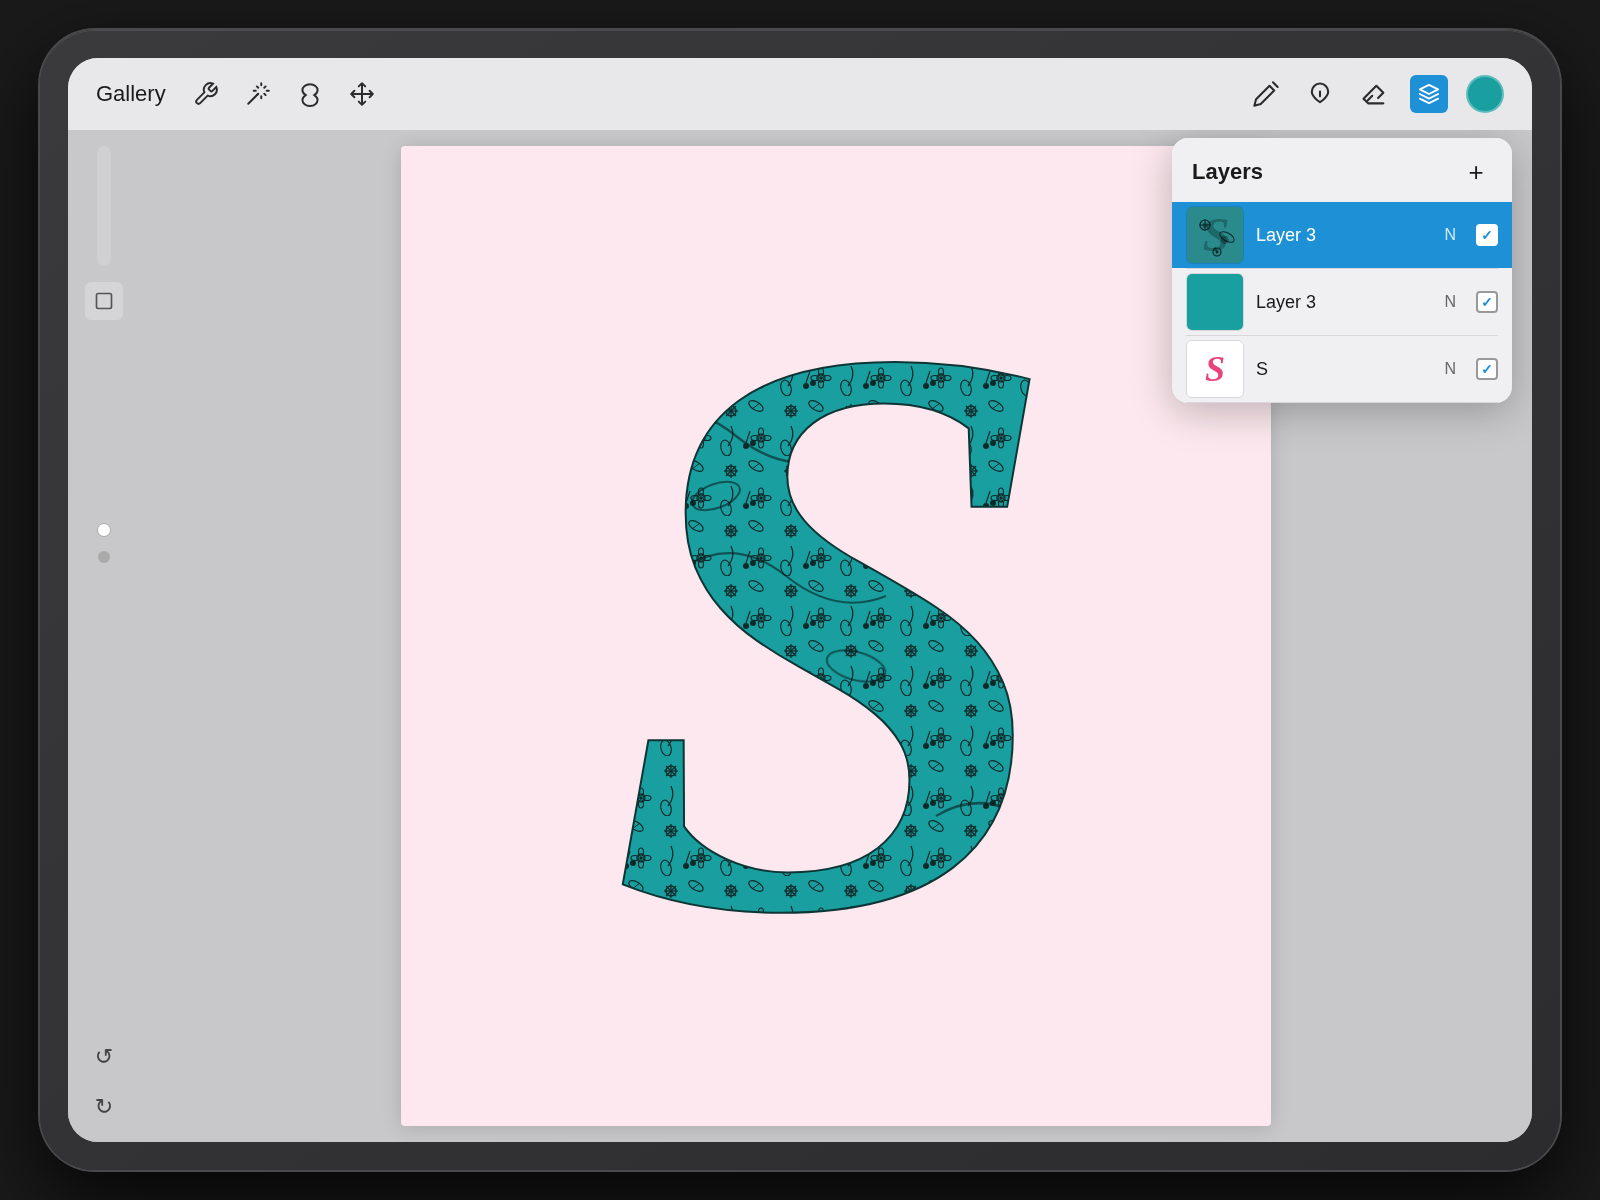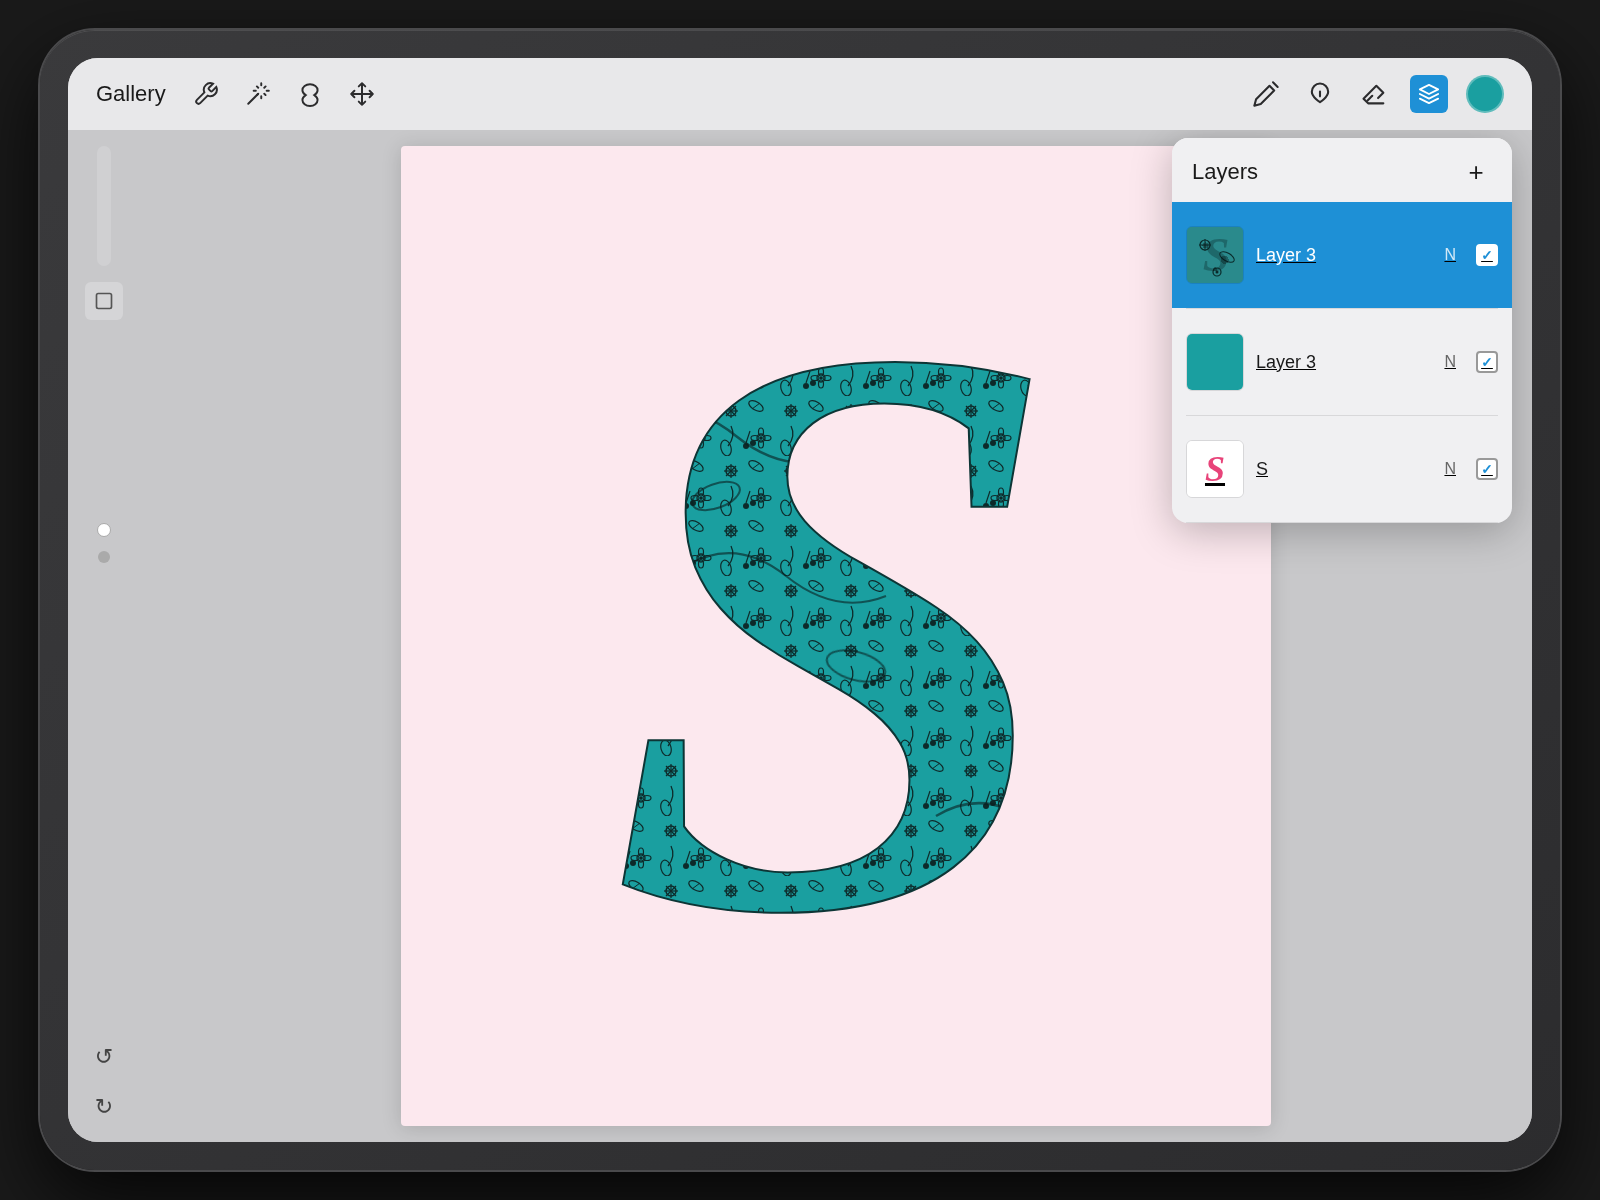--- a/index.html
+++ b/index.html
@@ -230,43 +230,42 @@
     .layers-header {
       display: flex;
       align-items: center;
       justify-content: space-between;
       padding: 18px 20px 14px;
       background: #f0f0f2;
     }
 
     .layers-title {
       font-size: 22px;
-      font-weight: 400;
+      font-weight: 700;
       color: #1a1a1a;
     }
 
     .layers-add-btn {
       width: 32px;
       height: 32px;
       display: flex;
       align-items: center;
       justify-content: center;
       cursor: pointer;
       color: #1a1a1a;
       font-size: 26px;
       font-weight: 300;
     }
 
     .layer-item {
       display: flex;
       align-items: center;
-      padding: 24px 14px;
+      padding: 4px 14px;
       gap: 12px;
       cursor: pointer;
-      text-decoration: underline;
     }
 
     .layer-item.active {
       background: #1e90d6;
     }
 
     .layer-thumb {
       width: 58px;
       height: 58px;
       border-radius: 6px;

